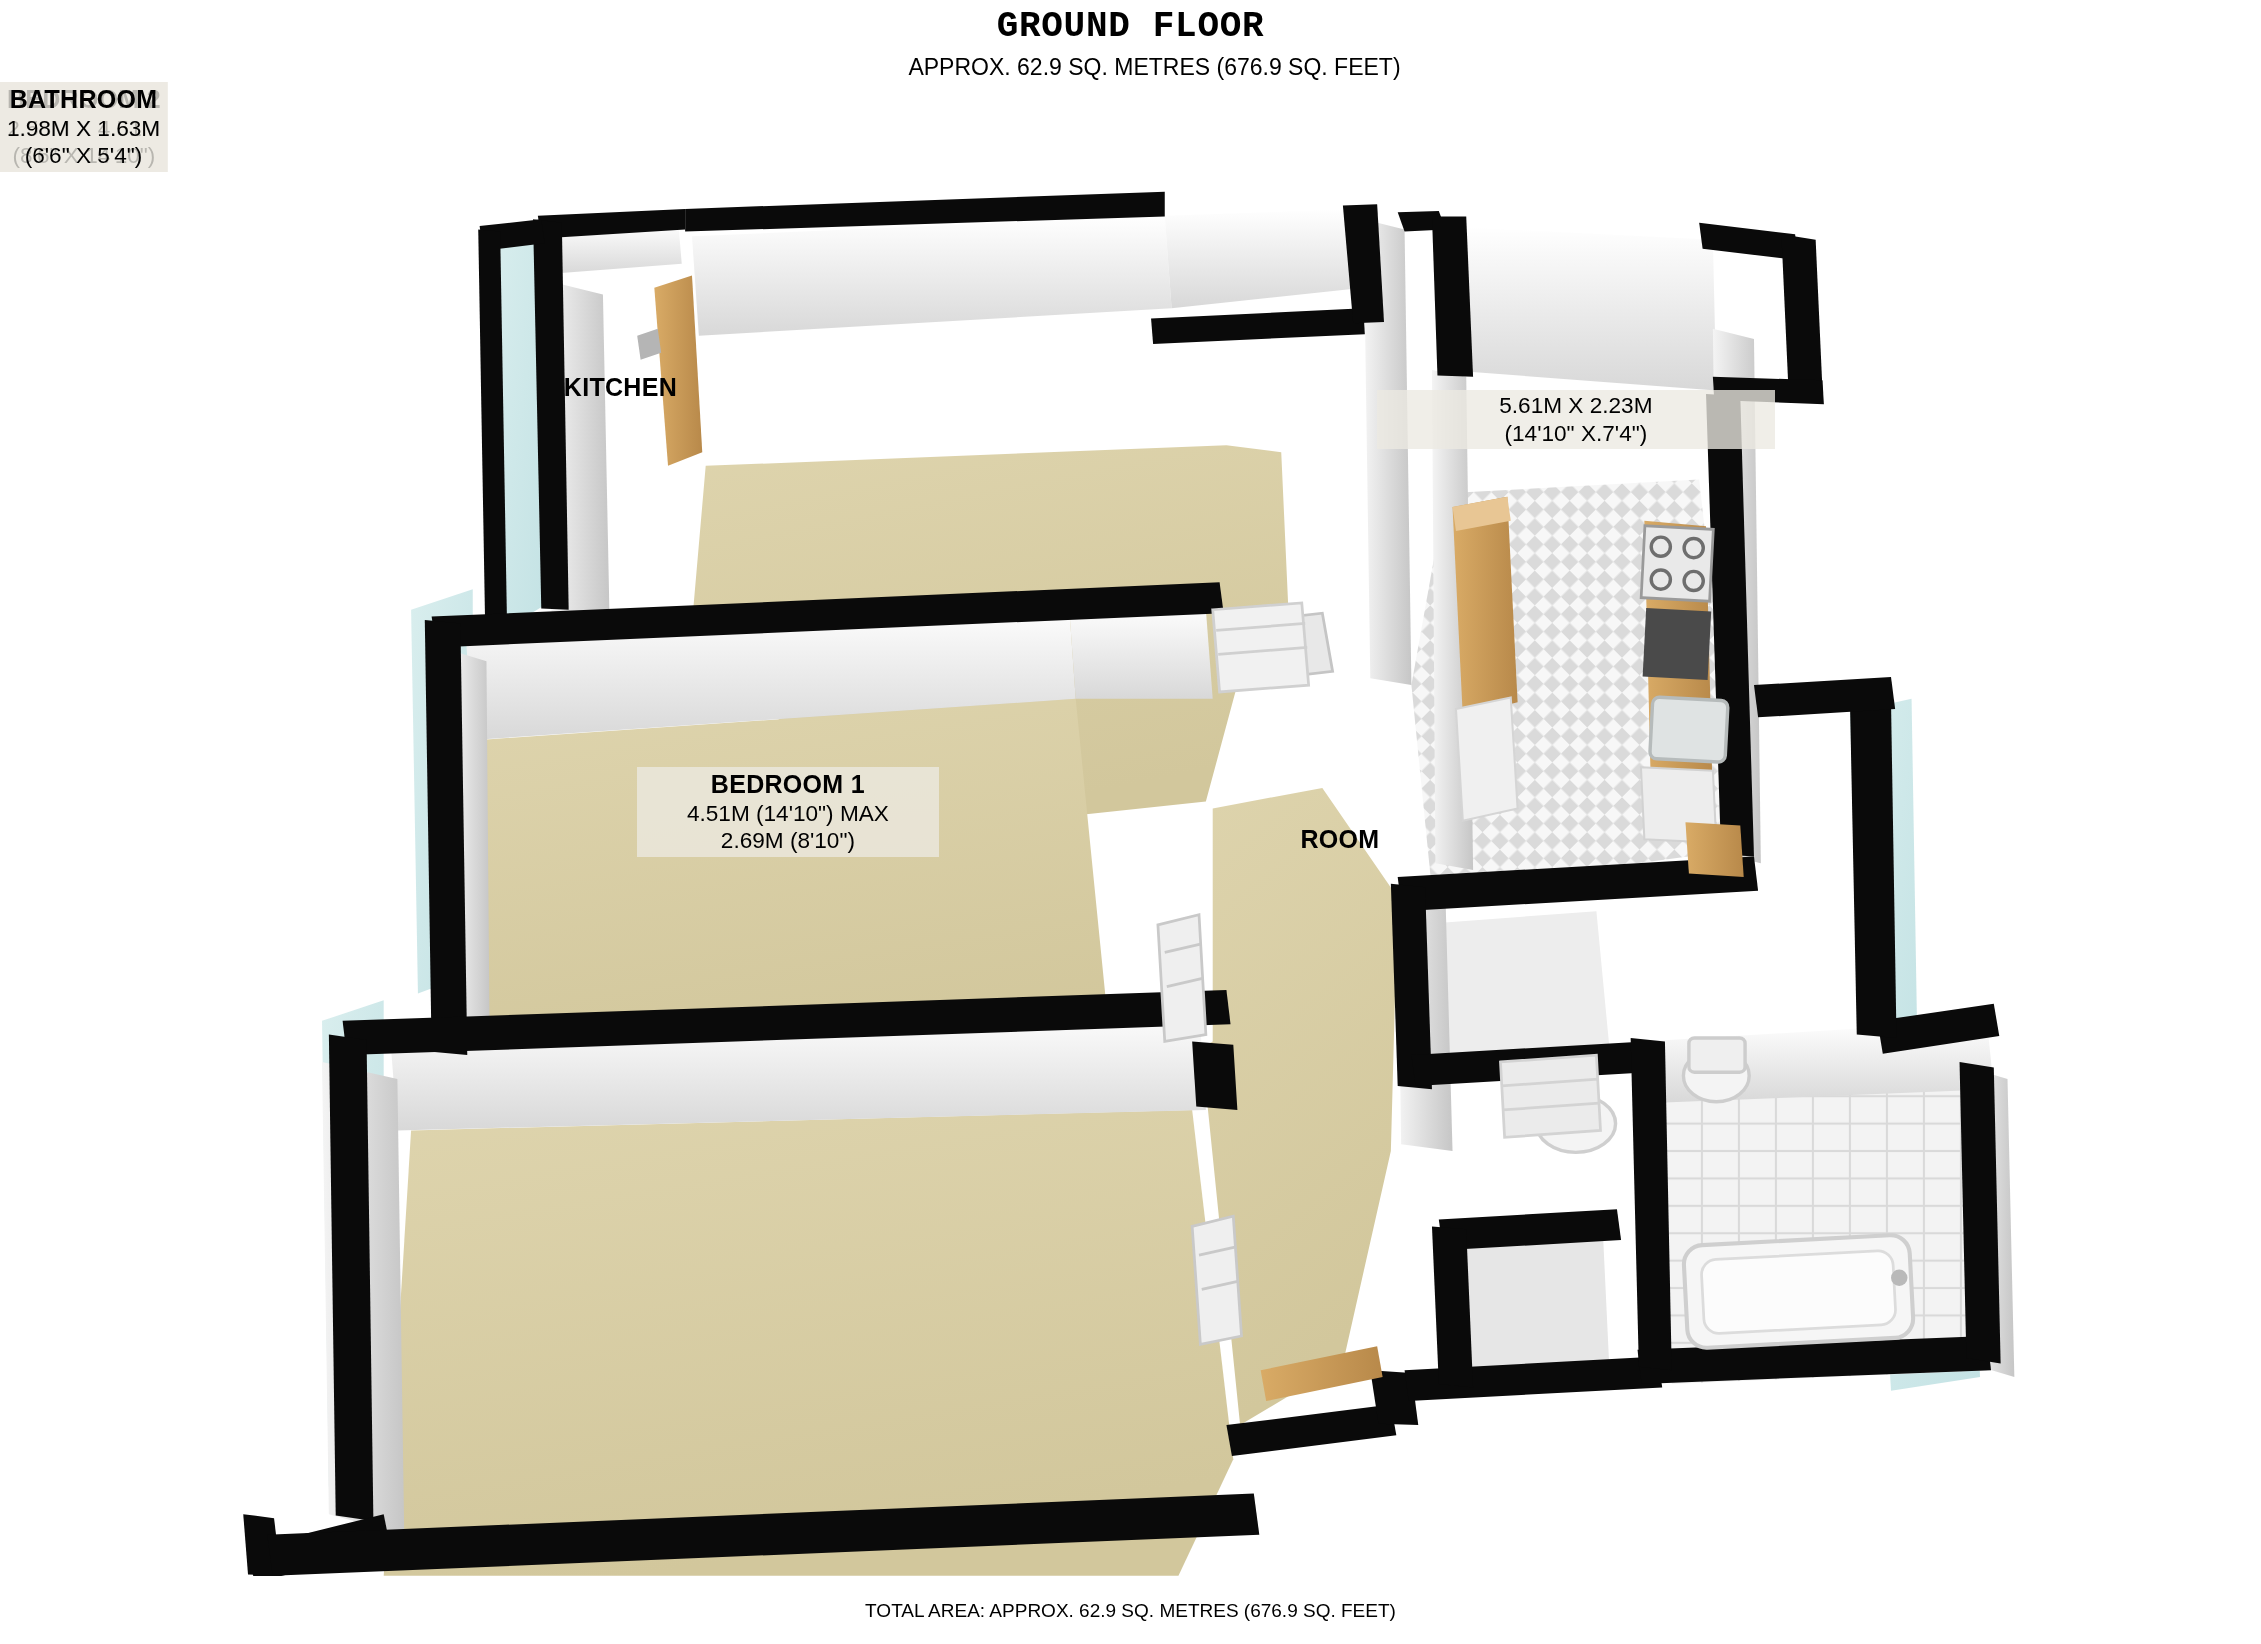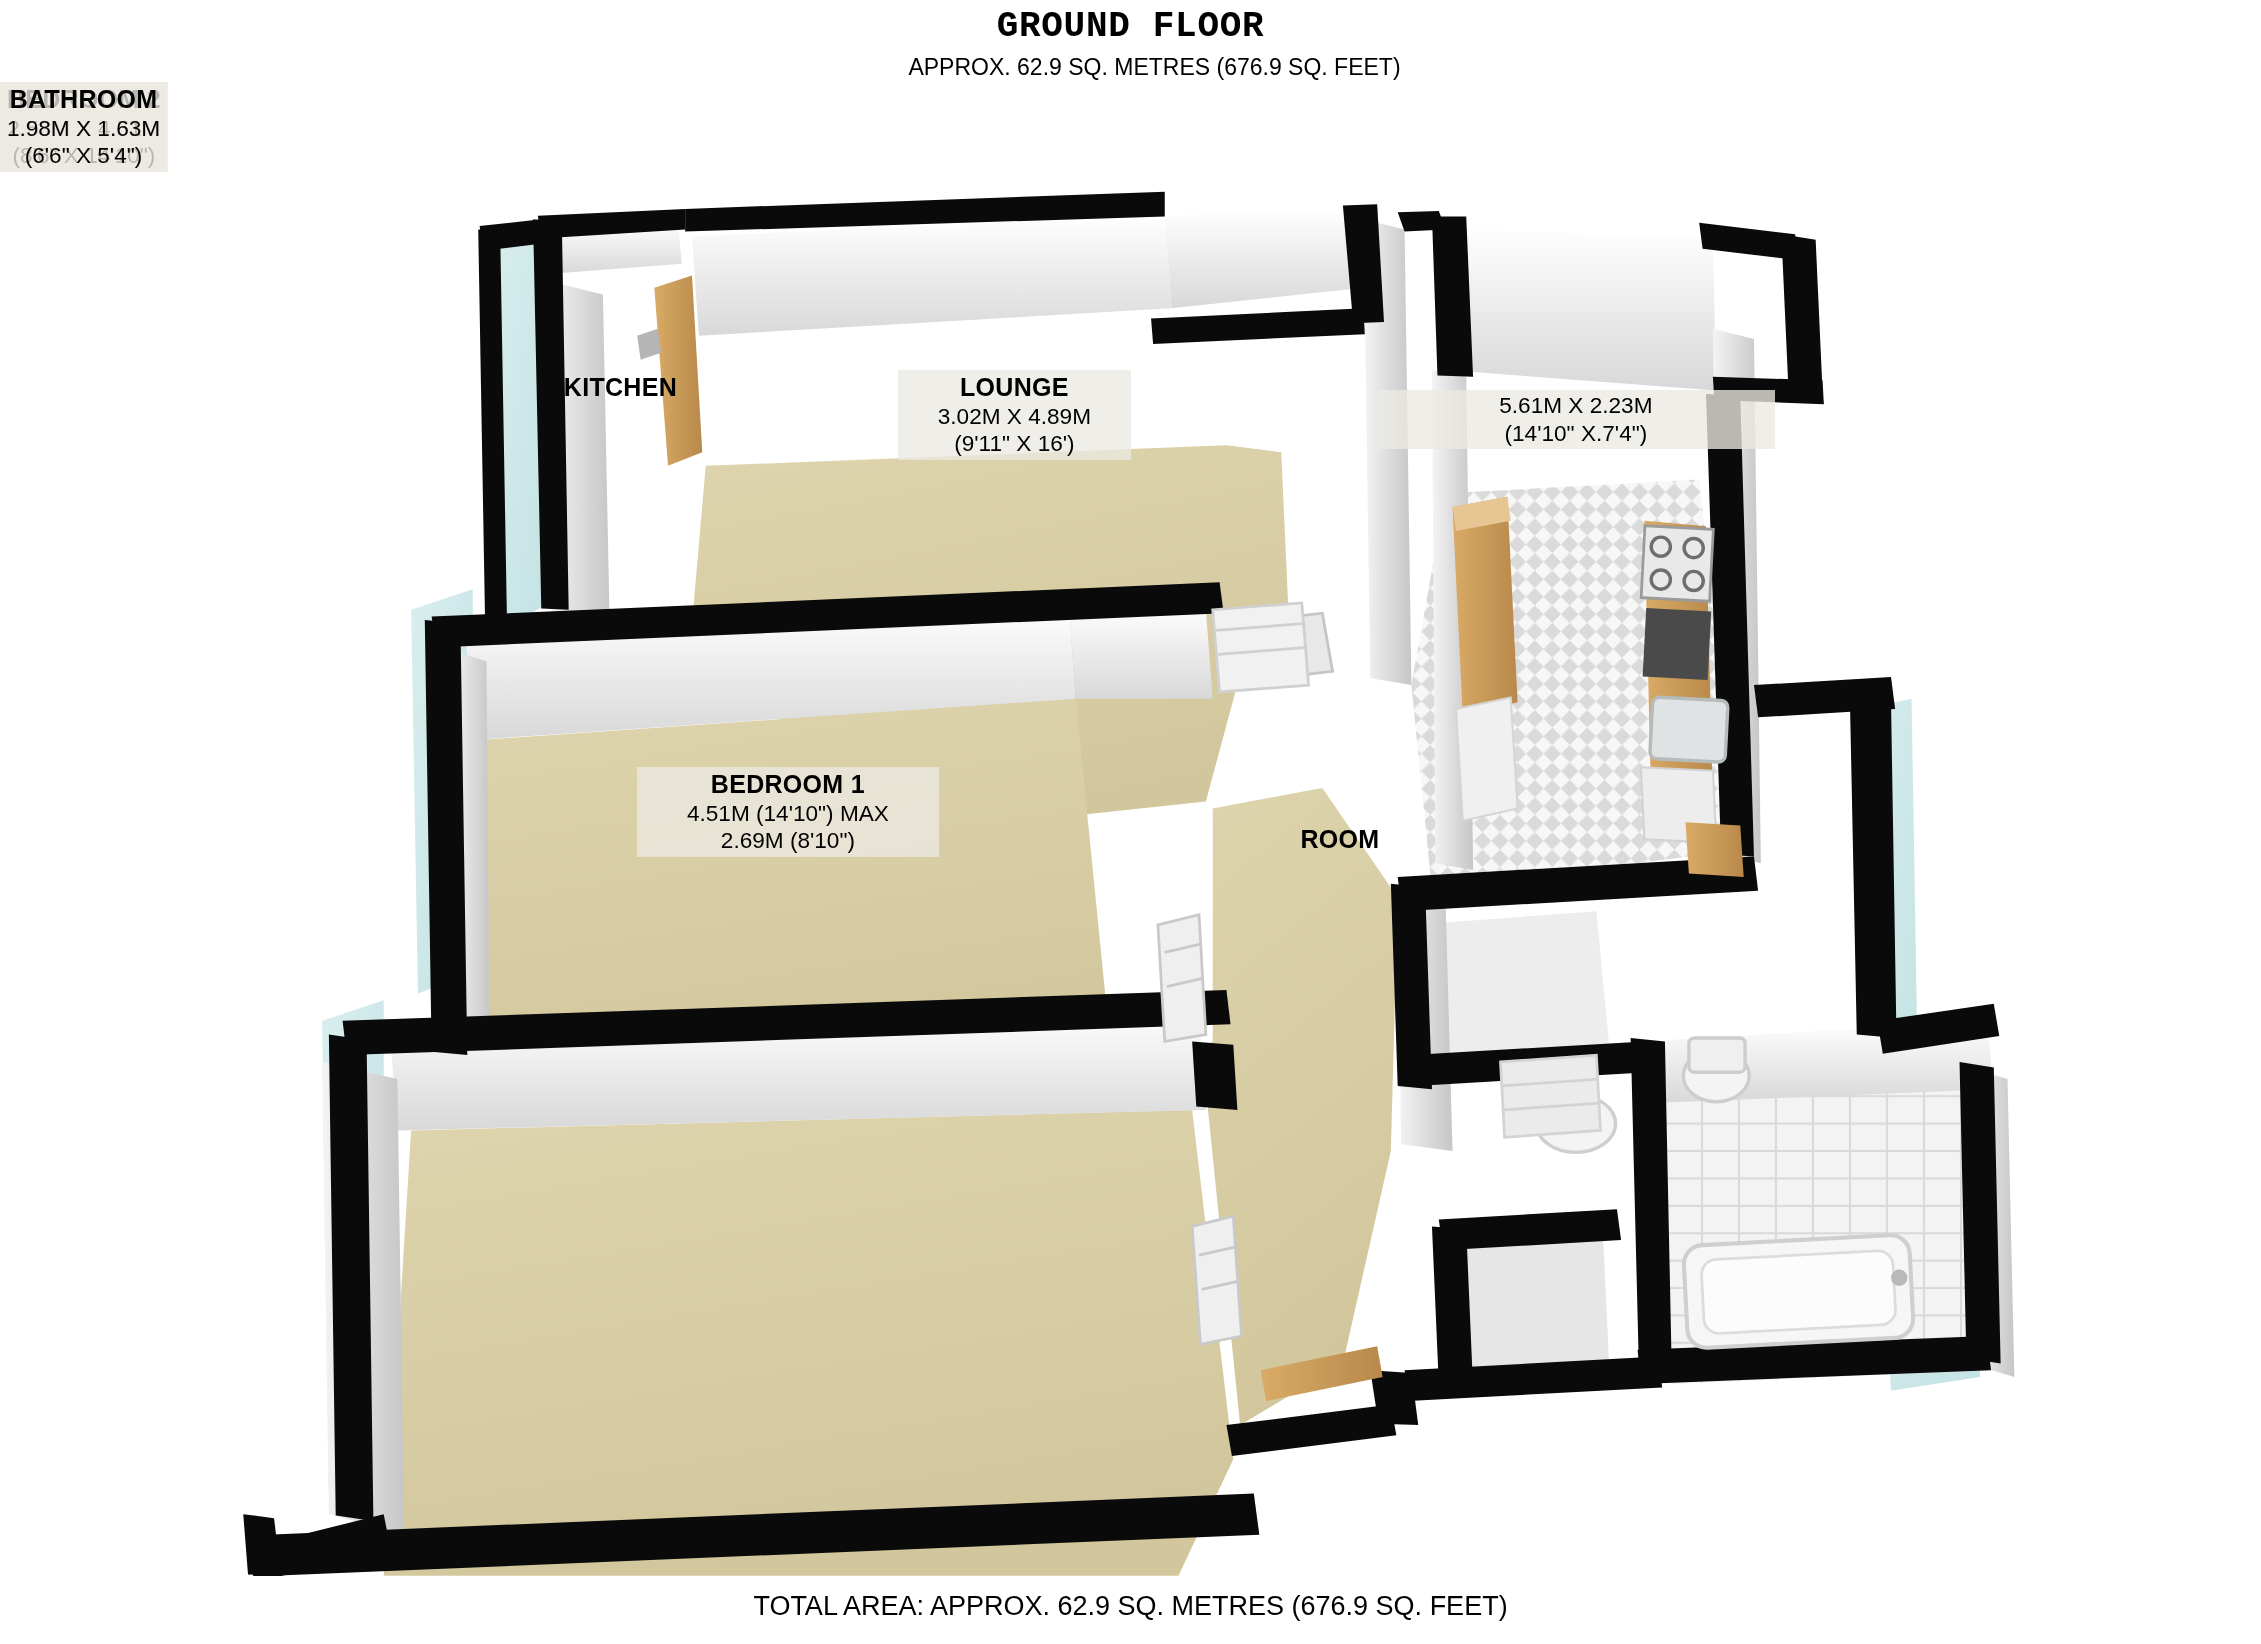--- a/index.html
+++ b/index.html
@@ -42,21 +42,21 @@
 
   
   #footer {
     position: absolute;
     bottom: 23px;
     left: 0;
     width: 2261px;
     text-align: center;
   }
   #total-area {
-    font-size: 27px;
+    font-size: 19px;
     margin: 0;
   }
 
   
   #plan-area {
     position: absolute;
     left: 0;
     top: 82px;
     width: 2261px;
     height: 1494px;
@@ -309,25 +309,20 @@
       <polygon points="1770,770 1900,760 1910,880 1780,890" fill="#f1f1f1" stroke="#d0d0d0" stroke-width="4"></polygon>
       <line x1="1775" y1="800" x2="1905" y2="790" stroke="#d0d0d0" stroke-width="4"></line>
       <line x1="1778" y1="835" x2="1908" y2="825" stroke="#d0d0d0" stroke-width="4"></line>
     </g>
   </svg>
 
   <div class="room-label no-bg" id="label-balcony">
     <span class="rl-name">KITCHEN</span>
   </div>
 
-  <div class="room-label" id="label-lounge">
-    <span class="rl-name">LOUNGE</span>
-    <span class="rl-dim">3.02M X 4.89M</span>
-    <span class="rl-dim">(9'11" X 16')</span>
-  </div>
 
   <div class="room-label" id="label-kitchen">
     <span class="rl-dim">5.61M X 2.23M</span>
     <span class="rl-dim">(14'10" X.7'4")</span>
   </div>
 
   <div class="room-label" id="label-bedroom1">
     <span class="rl-name">BEDROOM 1</span>
     <span class="rl-dim">4.51M (14'10") MAX</span>
     <span class="rl-dim">2.69M (8'10")</span>

